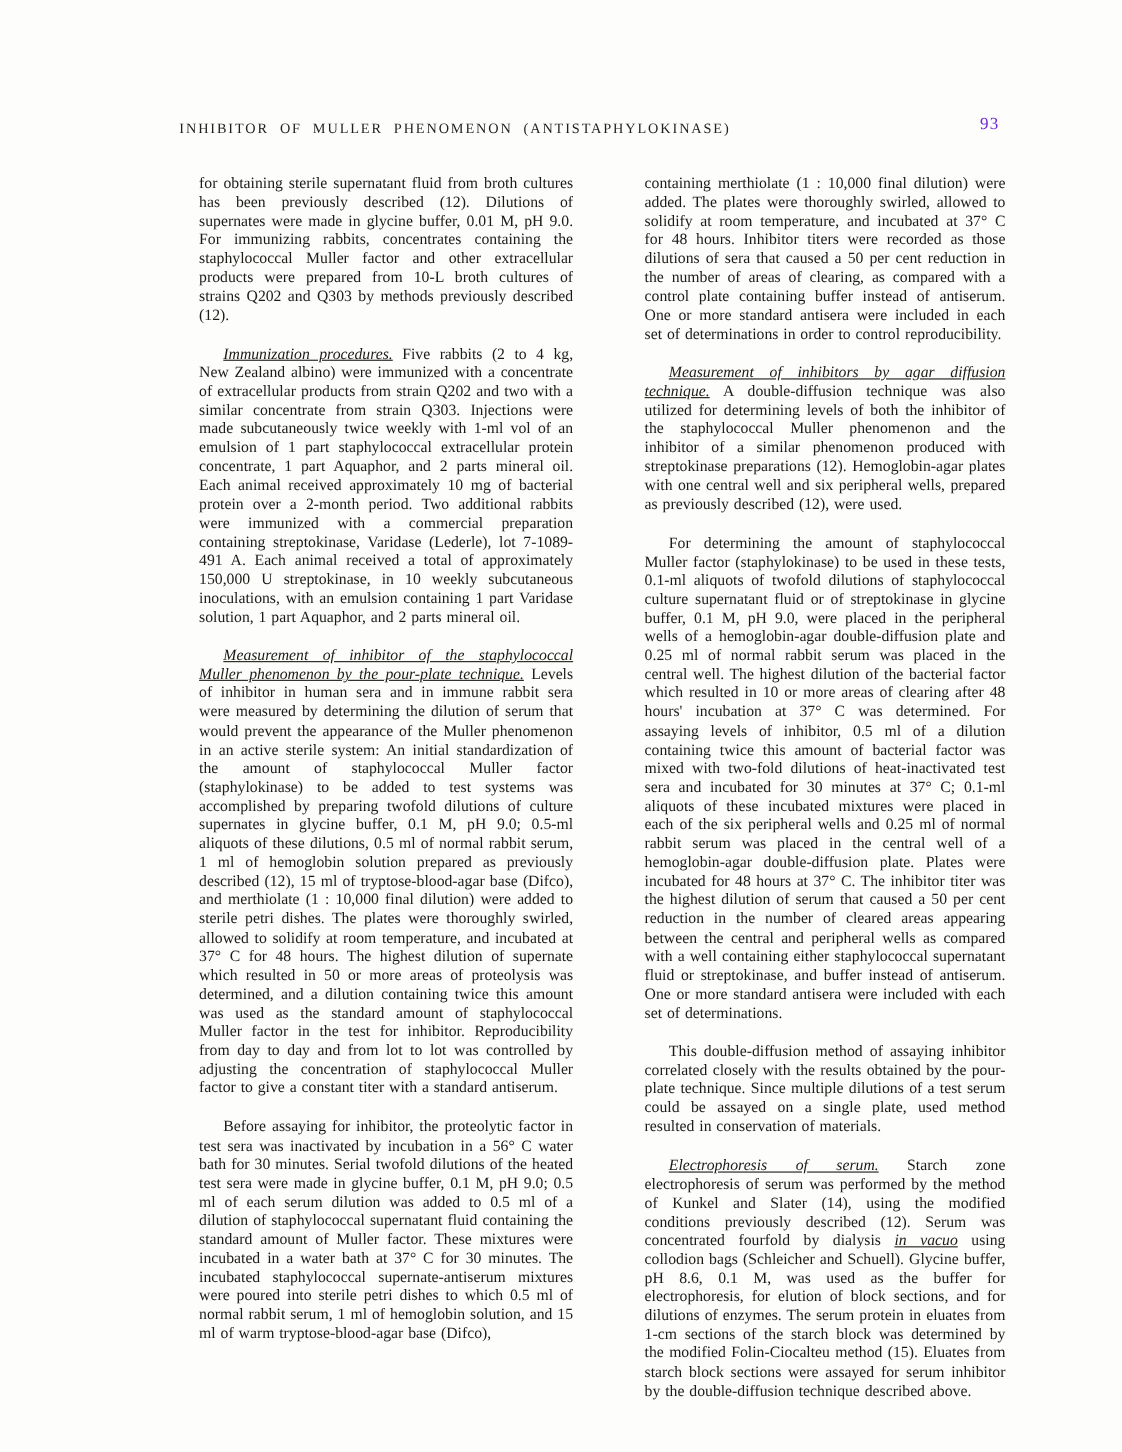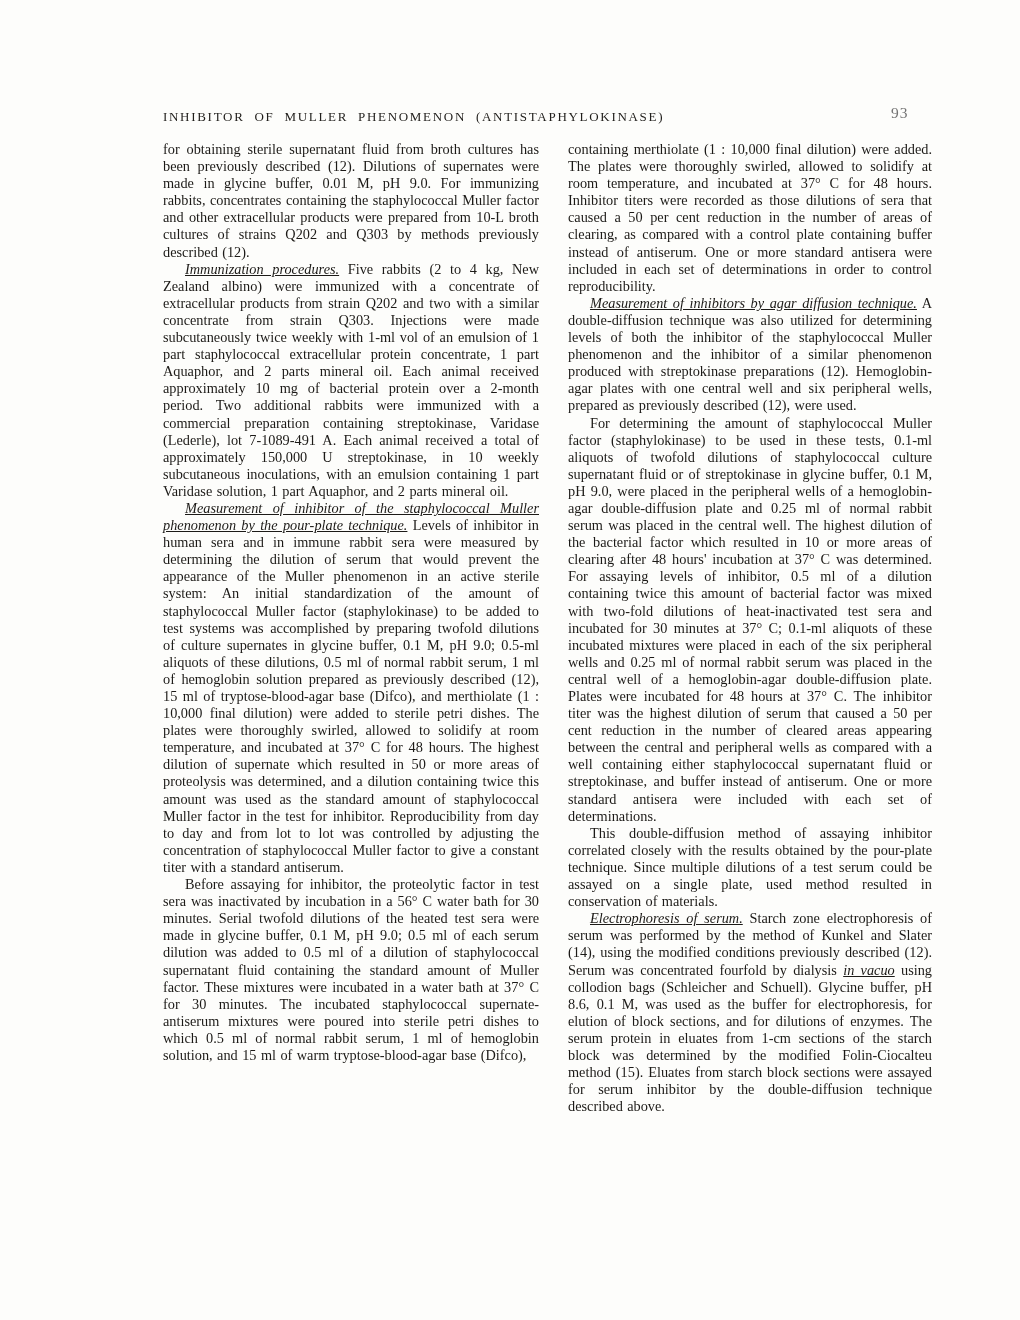--- a/index.html
+++ b/index.html
@@ -24,34 +24,34 @@
     word-spacing: 5px;
     white-space: nowrap;
     color: #201e1b;
   }
   .page-number {
     position: absolute;
     left: 891px;
     top: 104px;
     font-size: 15.5px;
     letter-spacing: 1px;
-    color: #737373;
+    color: #6d28d9;
   }
   .column {
     position: absolute;
     top: 141px;
     font-size: 14.3px;
     line-height: 17.1px;
     text-align: justify;
     text-justify: inter-word;
     word-spacing: 0.06em;
   }
   .col-left  { left: 163px; width: 376px; }
   .col-right { left: 568px; width: 364px; }
-  .column p { margin: 0; text-indent: 22px; }
+  .column p { margin: 18px; text-indent: 22px; }
   .column p.noindent { text-indent: 0; }
   .column i { font-style: italic; text-decoration: underline; }
 </style>
 </head>
 <body>
 
 <div class="page">
   <header>
     <div class="running-title">INHIBITOR OF MULLER PHENOMENON (ANTISTAPHYLOKINASE)</div>
     <div class="page-number">93</div>

